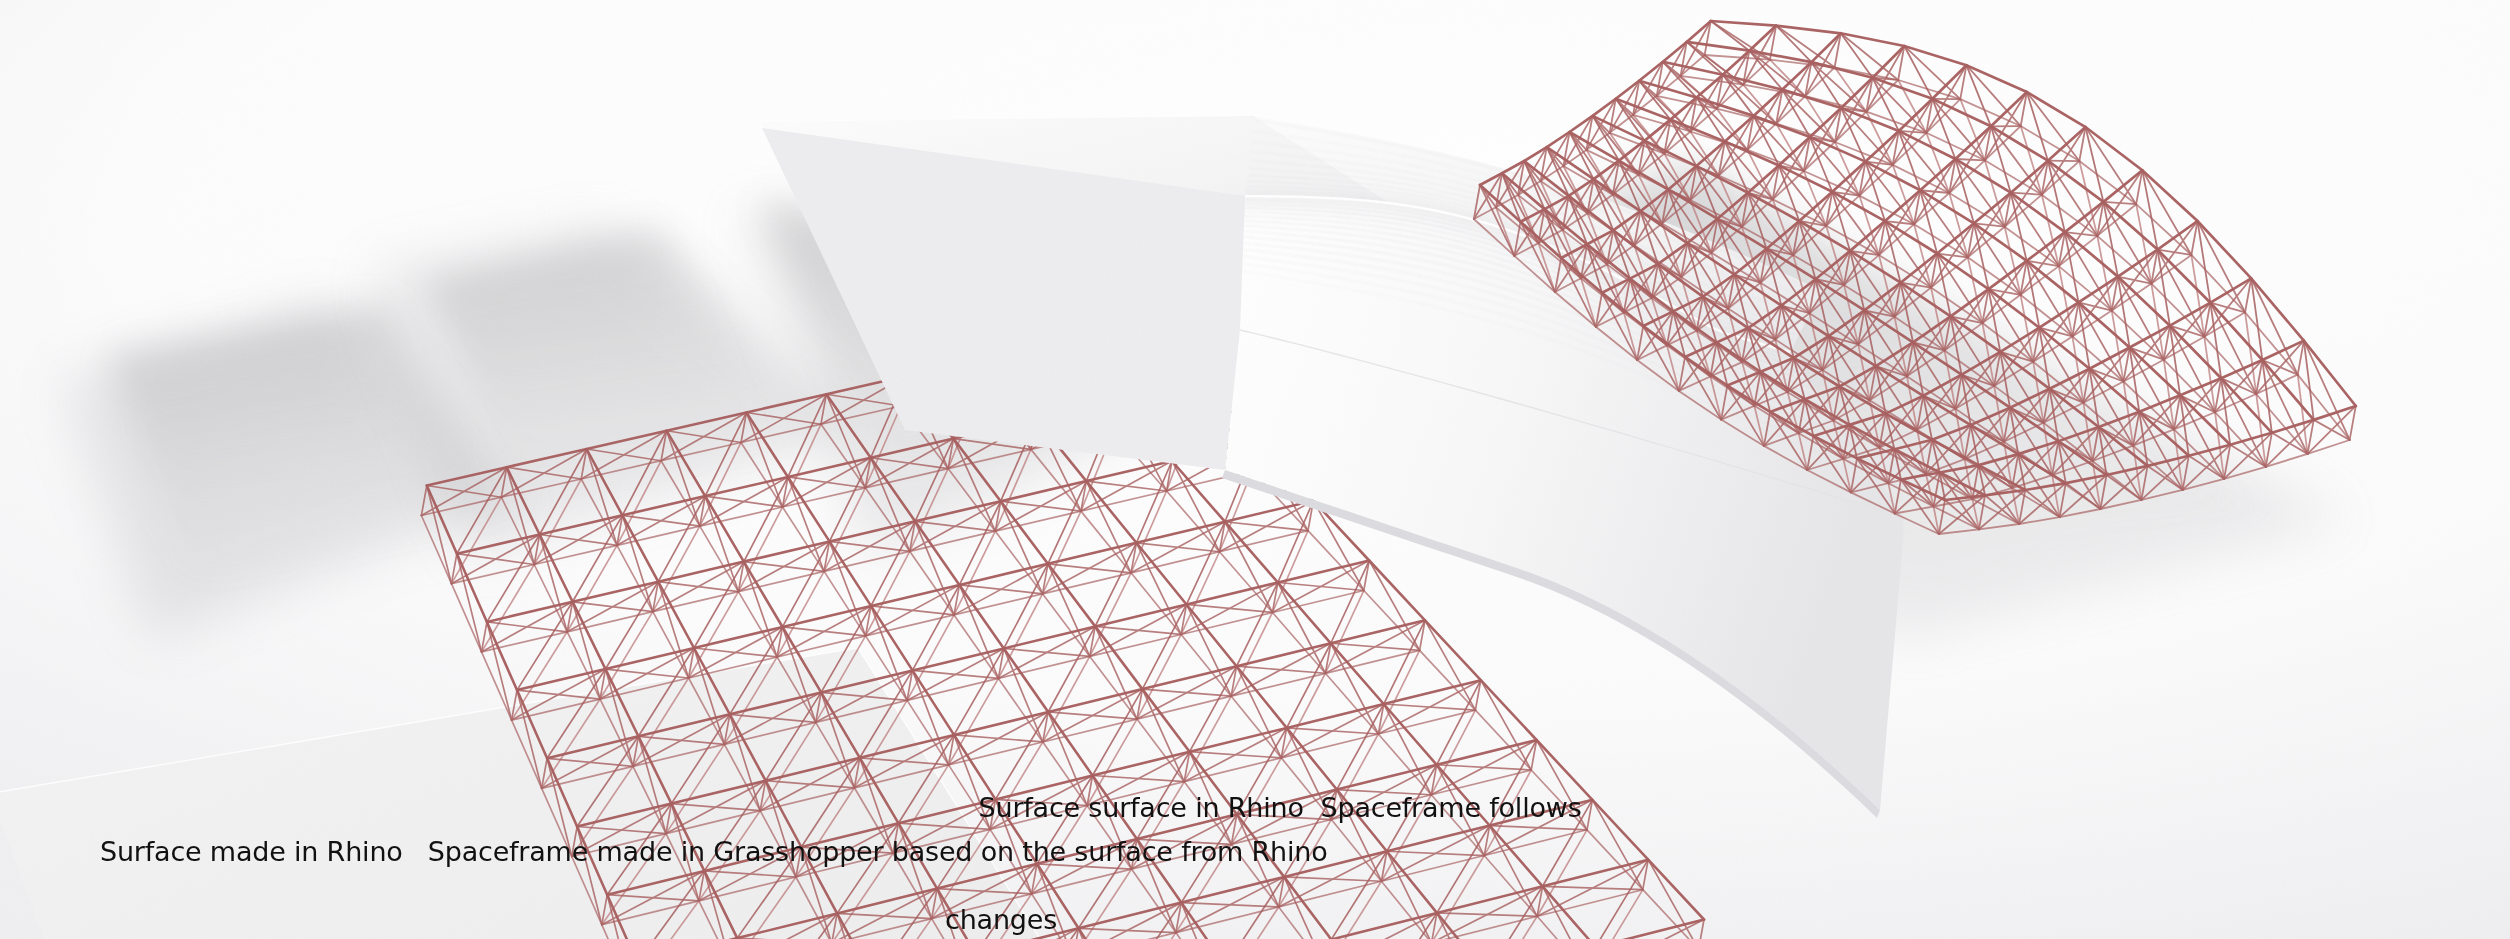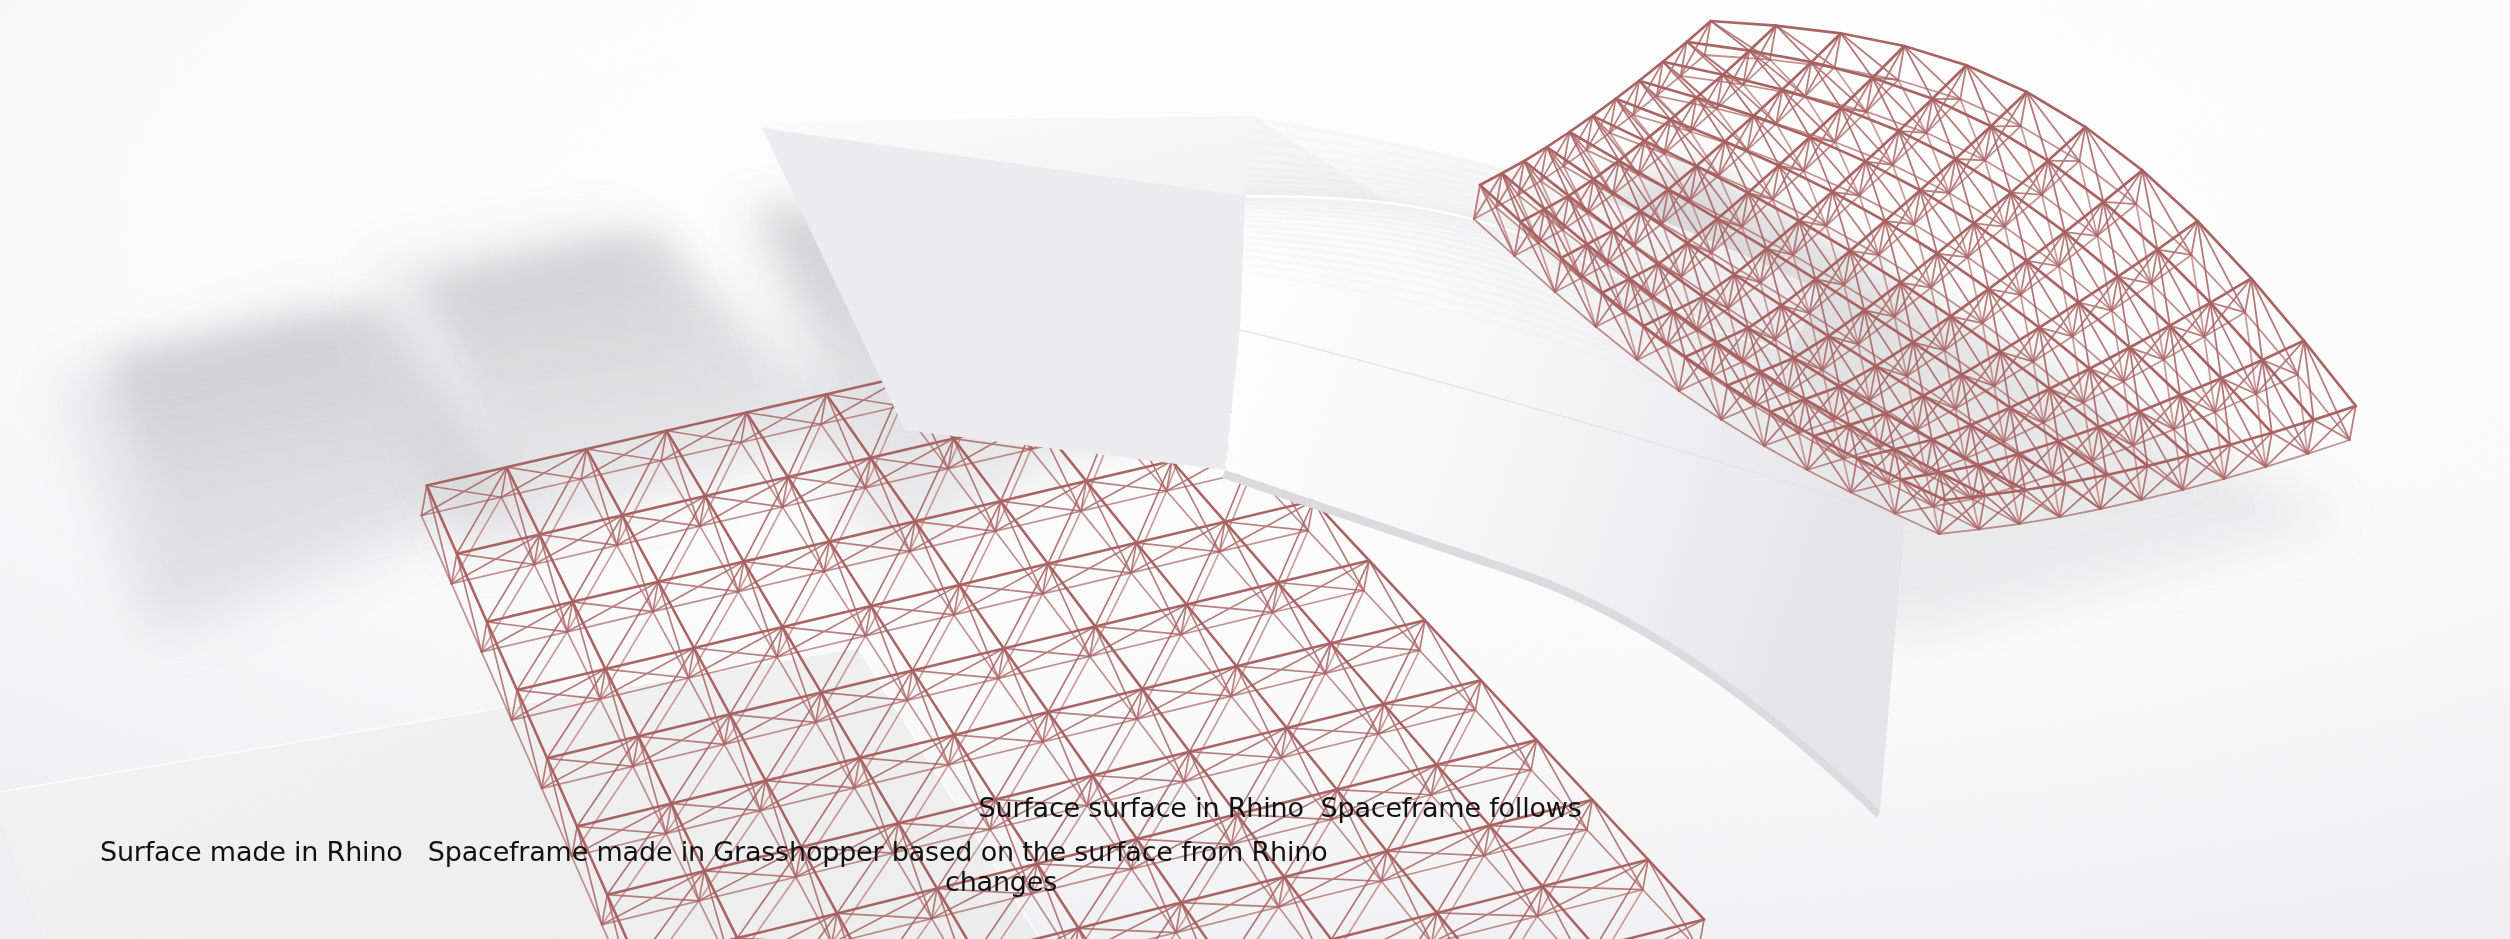--- a/index.html
+++ b/index.html
@@ -27,21 +27,21 @@
     color:#111111;
     font-family:"DejaVu Sans", sans-serif;
     font-size:27px;
     line-height:37px;
     letter-spacing:-0.2px;
     white-space:pre;
     font-weight:400;
   }
   #caption-left{ left:100px; top:833px; }
   #caption-right{ left:945px; top:752px; }
-  #caption-right .line2{ display:block; }
+  #caption-right .line2{ display:block;margin-top:38px; }
 </style>
 </head>
 <body>
 
 <div id="stage">
   <svg id="scene" viewBox="0 0 2510 939" xmlns="http://www.w3.org/2000/svg">
     <defs>
       <linearGradient id="bgGrad" x1="0" y1="0" x2="0.4" y2="1">
         <stop offset="0%" stop-color="#ffffff"></stop>
         <stop offset="55%" stop-color="#fbfbfc"></stop>

